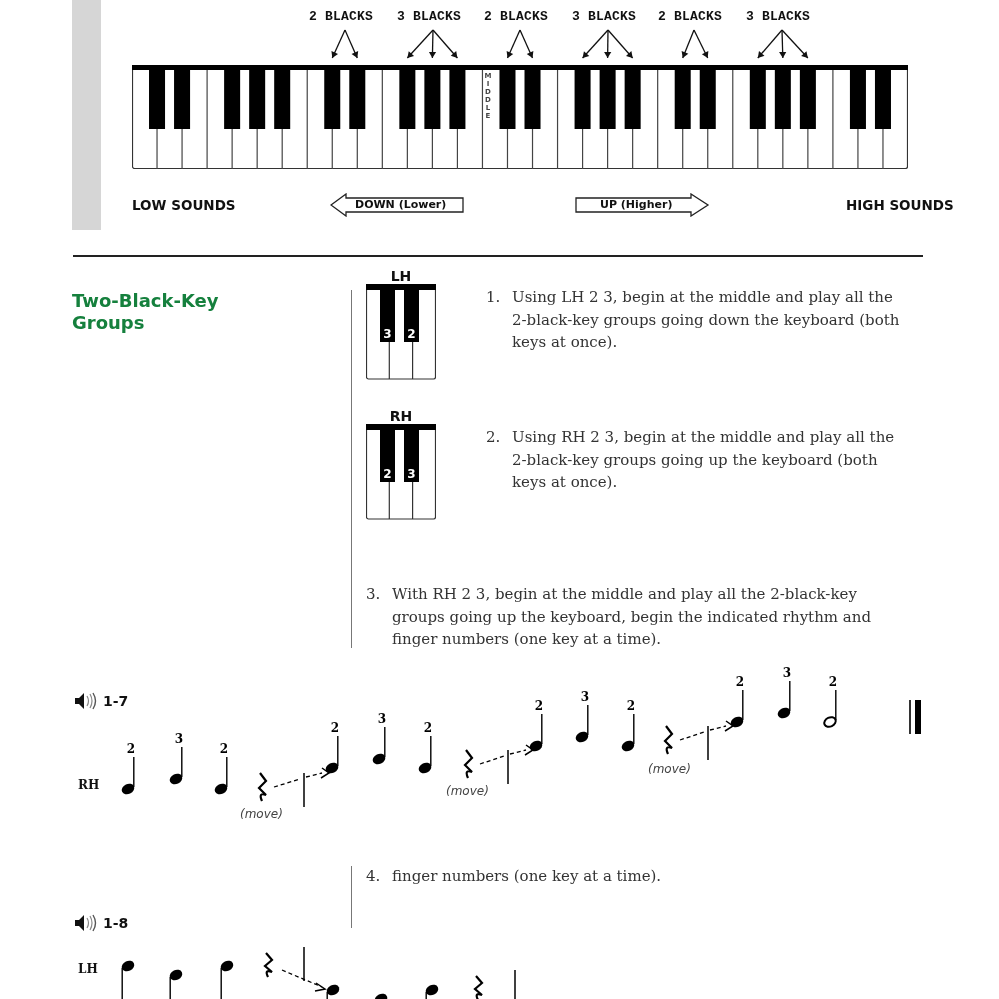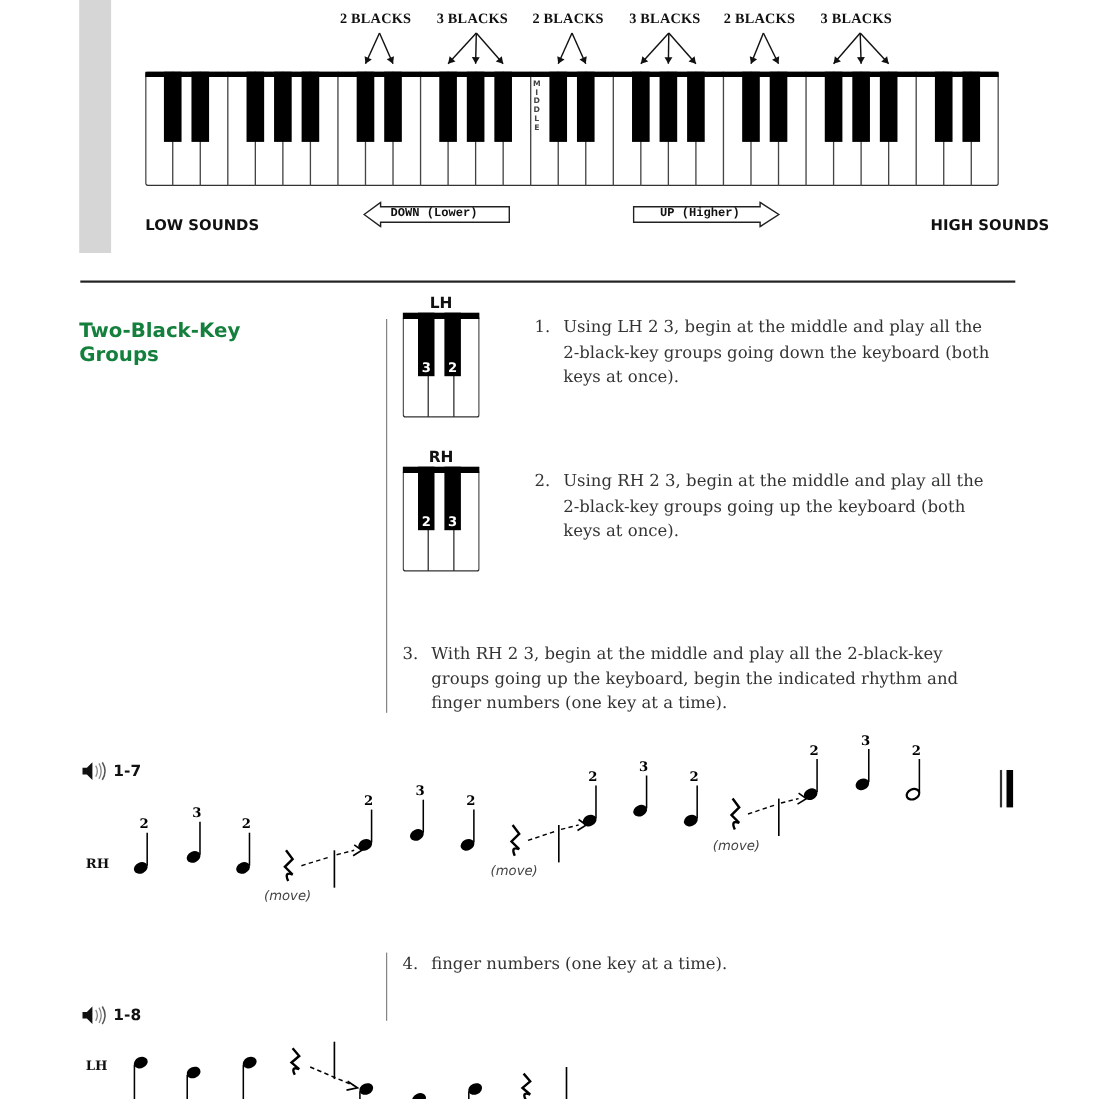--- a/index.html
+++ b/index.html
@@ -1,23 +1,23 @@
 <!DOCTYPE html>
 <html><head>
 <meta charset="utf-8">
 <style>
   html, body { margin:0; padding:0; background:#ffffff; }
   body { width:999px; height:999px; position:relative; overflow:hidden; font-family:"DejaVu Sans", sans-serif; color:#111; }
   .abs { position:absolute; }
   .grey-bar { left:72px; top:0; width:29px; height:230px; background:#d6d6d6; }
-  .sans-bold { font-family:Liberation Serif, serif; font-weight:bold; }
+  .sans-bold { font-family:Liberation Mono, monospace; font-weight:bold; }
   .group-label { top:9px; font-size:13px; white-space:nowrap; letter-spacing:0.2px; }
   .kb { left:132px; top:65px; width:776px; height:104px; }
   .side-label { font-size:13.5px; font-weight:bold; top:197px; }
-  .arrow-box { top:183px; height:22px;font-family:Liberation Mono, monospace; }
+  .arrow-box { top:193px; height:22px; }
   .arrow-box svg { position:absolute; left:0; top:0; }
   .arrow-text { position:absolute; top:5px; font-size:11px; font-weight:bold; white-space:nowrap; }
   .hr { left:73px; top:255px; width:850px; height:2px; background:#222; }
   .section-title { left:72px; top:290px; font-size:18px; font-weight:bold; line-height:22px; color:#15803d; }
   .vline { width:1px; background:#777; }
   .mini-kb { width:70px; }
   .mini-label { font-size:14px; font-weight:bold; text-align:center; width:70px; }
   .serif { font-family:"DejaVu Serif", serif; font-size:15px; line-height:22.5px; color:#333; }
   .inst { display:flex; }
   .inst .num { width:26px; flex:none; }

